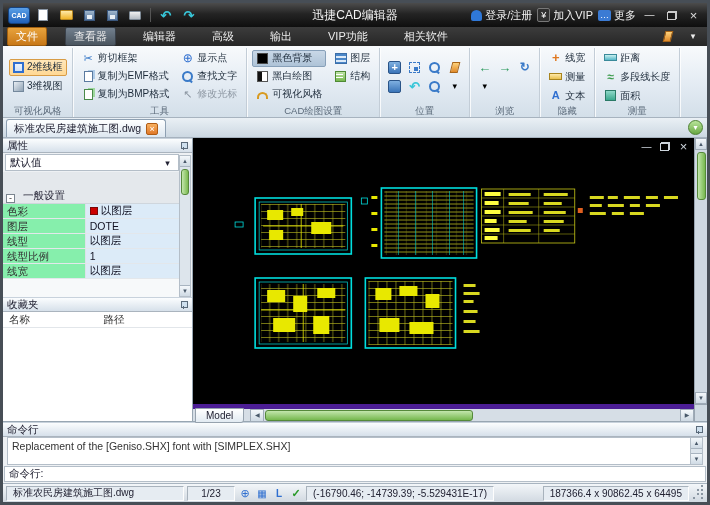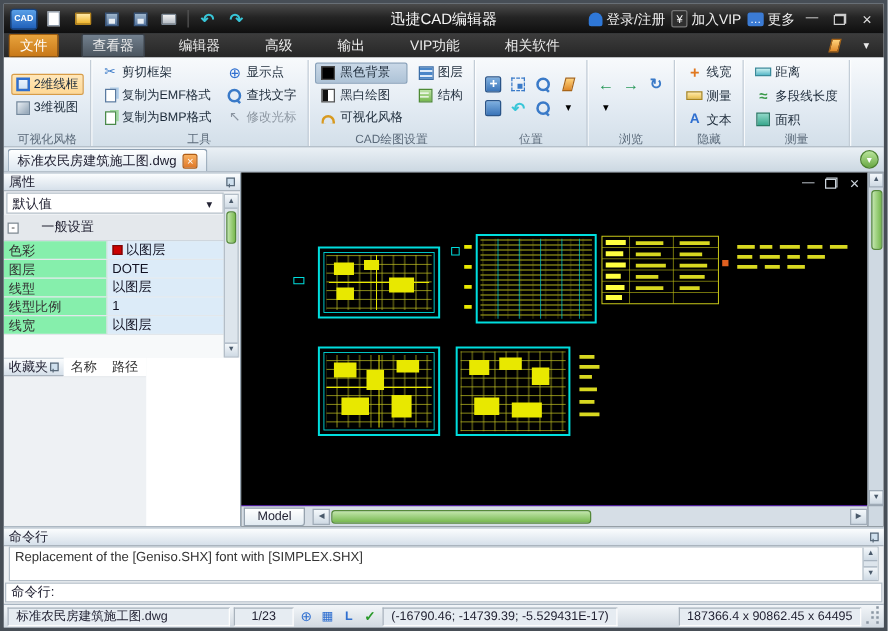--- a/index.html
+++ b/index.html
@@ -100,49 +100,49 @@
 
   
   .main{flex:1;display:flex;min-height:0}
   .leftpanel{width:190px;background:#eef1f4;border-right:1px solid #98a6b2;display:flex;flex-direction:column;flex:0 0 auto}
   .panel-header{height:15px;background:linear-gradient(#fbfdfe,#d6e0ea);border-top:1px solid #c8d2dc;border-bottom:1px solid #aab4be;display:flex;align-items:center;justify-content:space-between;padding:0 4px;font-size:10.5px;color:#223}
   .pin{width:8px;height:8px;position:relative}
   .pin::before{content:"";position:absolute;left:1px;top:0;width:5px;height:5px;background:#cfe0ee;border:1px solid #5a6a7a}
   .pin::after{content:"";position:absolute;left:3px;top:5px;width:1px;height:3px;background:#5a6a7a}
   .props-section{position:relative;flex:0 0 auto}
   .preset-row{height:17px;background:#fff;border:1px solid #b4bec8;margin:1px 13px 1px 2px;display:flex;align-items:flex-end;justify-content:space-between;padding:0 4px;font-size:10.5px;color:#223}
-  .prop-group-row{height:21px;background:#e4e8ec;border-bottom:1px solid #cfd6dd;display:flex;align-items:center;gap:18px;padding:0 3px;font-size:10.5px;margin-right:13px;color:#223}
+  .prop-group-row{height:32px;background:#e4e8ec;border-bottom:1px solid #cfd6dd;display:flex;align-items:flex-end;gap:8px;padding:0 3px;font-size:10.5px;margin-right:13px;color:#223}
   .expander{width:9px;height:9px;border:1px solid #7a858f;background:#fff;font-size:9px;line-height:7px;text-align:center;color:#333}
   .expander::after{content:"-"}
   .prop-row{height:15px;display:flex;font-size:10.5px;border-bottom:1px solid #e3e7eb;margin-right:13px}
   .prop-label{width:47%;background:#86efac;padding:1px 4px;color:#333;border-right:1px solid #dde2e8}
   .prop-value{flex:1;background:#dcebf8;padding:1px 4px;color:#112;display:flex;align-items:center;gap:3px}
   .swatch{width:8px;height:8px;background:#cc0000;border:1px solid #7a0808}
   .props-filler{height:18px;background:#f7f9fa;margin-right:13px}
   .vscroll{position:absolute;right:1px;top:17px;bottom:0;width:12px;background:#dde5ec;border:1px solid #b4bec8;display:flex;flex-direction:column;align-items:center}
   .vs-btn{width:100%;height:11px;background:linear-gradient(#f4f8fb,#cfdae4);border-bottom:1px solid #a8b4c0;display:flex;align-items:center;justify-content:center}
   .vs-btn.bottom{margin-top:auto;border-top:1px solid #a8b4c0;border-bottom:none}
   .vs-thumb{width:8px;height:26px;margin-top:2px;background:linear-gradient(90deg,#c2e6ac,#7ab950);border:1px solid #55893a;border-radius:3px}
-  .fav-section{flex:1;display:flex;flex-direction:row;min-height:0}
+  .fav-section{flex:1;display:flex;flex-direction:column;min-height:0}
   .fav-cols{display:flex;height:16px;background:#fff;font-size:10.5px;color:#333;border-bottom:1px solid #e2e6ea}
   .fav-col{padding:1px 6px;width:50%}
   .fav-body{flex:1;background:#fff}
 
   
   .canvas-area{flex:1;position:relative;background:#000;min-width:0;cursor:crosshair}
   .canvas-svg{position:absolute;left:0;top:0;right:13px;bottom:17px}
   .canvas-svg svg{width:100%;height:100%;display:block}
   .mdi-controls{position:absolute;top:2px;right:17px;display:flex;gap:7px;color:#cdd5dd;font-size:10px;z-index:2;align-items:center}
   .mdi-controls .ic-restore::before{border-color:#cdd5dd}
   .mdi-controls .ic-restore::after{border-color:#cdd5dd;background:#000}
   .vscrollbar{position:absolute;top:0;right:0;bottom:17px;width:13px;background:#cfd9e2;border-left:1px solid #9aa6b2;display:flex;flex-direction:column;align-items:center}
   .sb-end{width:100%;height:12px;background:linear-gradient(#f4f8fb,#cfdae4);border:1px solid #9fabb7;display:flex;align-items:center;justify-content:center}
   .sb-end.bottom{margin-top:auto}
   .sb-thumb-v{width:9px;height:48px;margin-top:2px;background:linear-gradient(90deg,#c2e6ac,#76b84e);border:1px solid #55893a;border-radius:3px}
-  .canvas-bottom{position:absolute;left:0;right:13px;bottom:0;height:17px;background:#d6dee6;border-top:1px solid #4c1d95;display:flex;align-items:center;font-size:10px}
+  .canvas-bottom{position:absolute;left:0;right:13px;bottom:0;height:17px;background:#d6dee6;border-top:5px solid #4c1d95;display:flex;align-items:center;font-size:10px}
   .model-tab{height:15px;padding:0 10px;background:linear-gradient(#ffffff,#e2ebf2);border:1px solid #96a2ae;display:flex;align-items:center;margin-left:2px;color:#223;border-radius:0 0 3px 0}
   .hscroll{flex:1;display:flex;align-items:center;height:100%;gap:1px;padding:1px 0 1px 6px}
   .sb-btn-h{width:14px;height:13px;background:linear-gradient(#f4f8fb,#cfdae4);border:1px solid #9fabb7;display:flex;align-items:center;justify-content:center}
   .sb-thumb-h{flex:1;height:11px;background:linear-gradient(#c2e6ac,#76b84e);border:1px solid #55893a;border-radius:3px;max-width:260px}
   .h-track{flex:1}
   .corner{position:absolute;right:0;bottom:0;width:13px;height:17px;background:#cfd9e2;border-left:1px solid #9aa6b2;border-top:1px solid #9aa6b2}
 
   
   .command-panel{height:62px;border-top:1px solid #98a6b2;display:flex;flex-direction:column;background:#eef1f4;flex:0 0 auto}
   .cmd-history{flex:1;background:#fff;border:1px solid #b4bec8;margin:0 4px;position:relative;font-size:10.5px;color:#333;padding:2px 16px 2px 4px;overflow:hidden}

